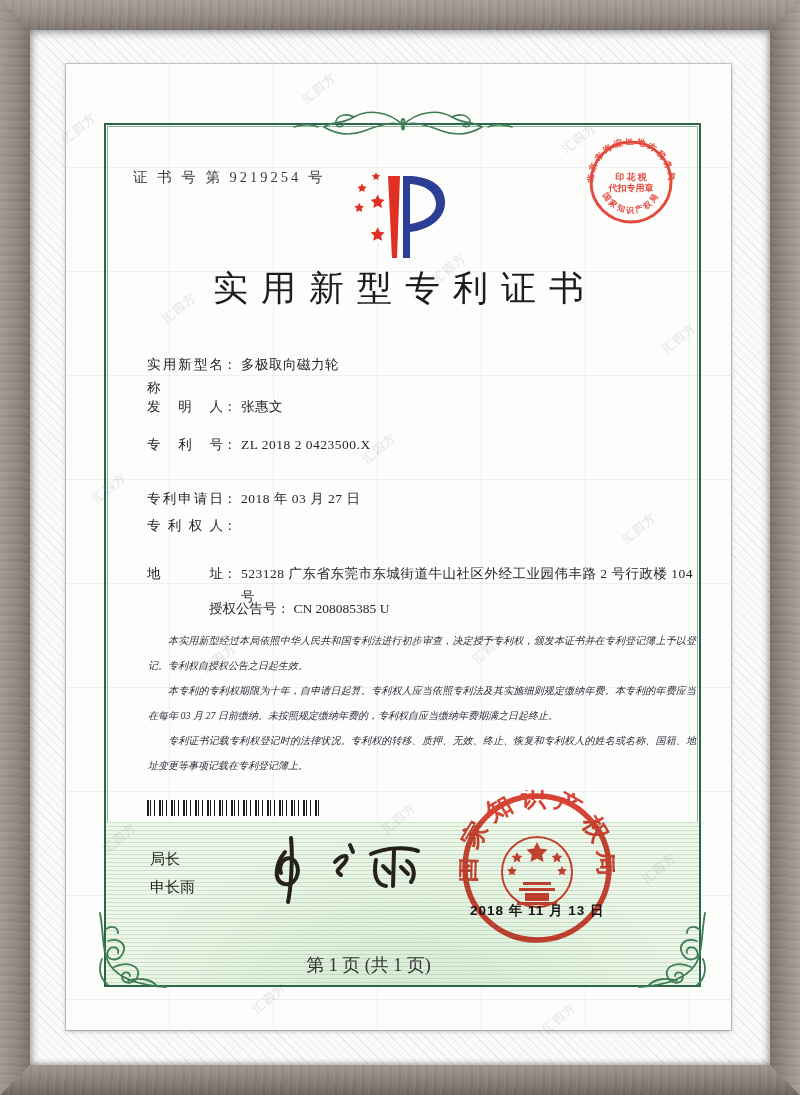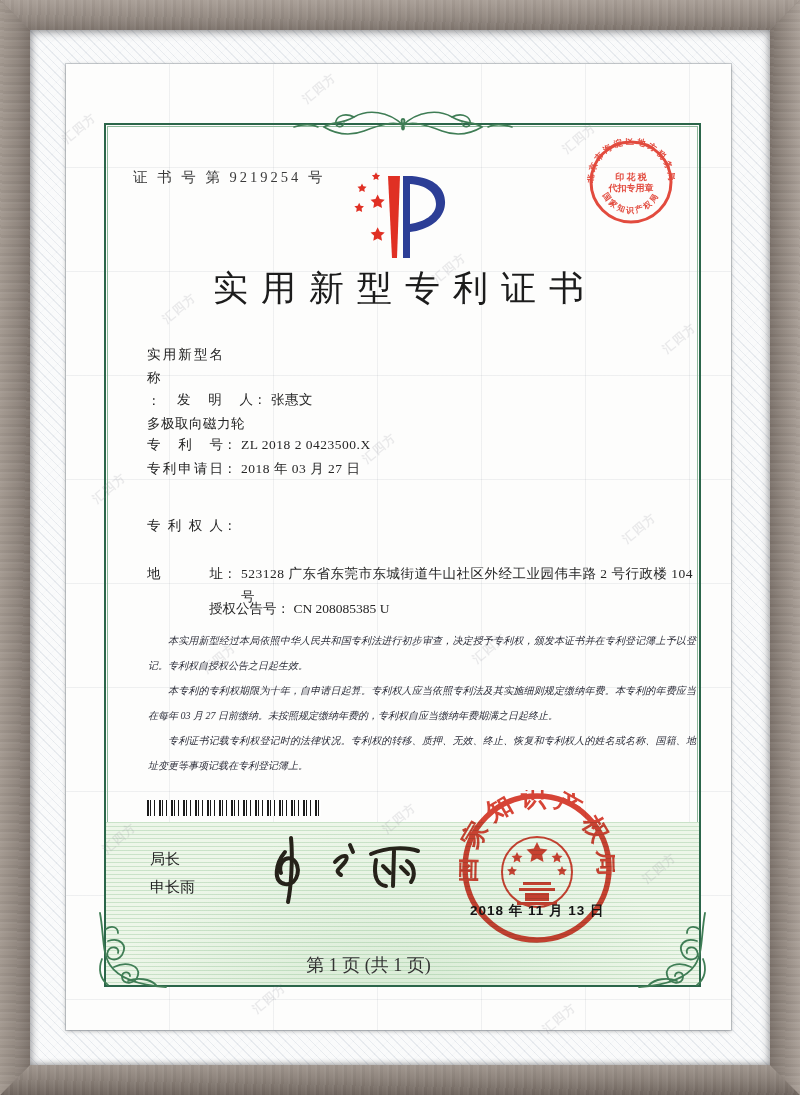--- a/index.html
+++ b/index.html
@@ -62,21 +62,21 @@
 
   .logo{position:absolute;left:282px;top:104px;width:104px;height:96px;}
 
   .title{position:absolute;left:0;right:0;top:201px;text-align:center;
     font-size:35px;letter-spacing:13px;color:#1c1c1c;font-weight:500;text-indent:13px;font-family:Liberation Serif, serif;}
 
   .frow{position:absolute;left:81px;display:flex;font-size:13.5px;color:#262626;line-height:23px;}
   .flabel{display:inline-block;width:76px;text-align:justify;text-align-last:justify;}
   .fcolon{display:inline-block;width:18px;}
   .fvalue{display:inline-block;max-width:455px;letter-spacing:.5px;}
-  .r1{top:279px;flex-direction:column;} .r2{top:324px;margin-left:30px;} .r3{top:369px;} .r4{top:393px;align-items:center;} .r5{top:450px;} .r6{top:492px;margin-top:6px;}
+  .r1{top:289px;} .r2{top:331px;} .r3{top:369px;} .r4{top:423px;align-items:center;} .r5{top:450px;} .r6{top:492px;margin-top:6px;}
   .grantrow{position:absolute;left:81px;top:536px;width:560px;display:flex;font-size:13.5px;color:#262626;}
   .grant-right{margin-left:62px;}
 
   .bodytext{position:absolute;left:82px;top:564px;width:548px;font-size:10px;line-height:25px;
     color:#2c2e3a;text-align:justify;font-style:italic;}
   .bodytext p{margin:0;text-indent:2em;}
 
   .barcode{position:absolute;left:81px;top:736px;width:174px;height:16px;
     background:repeating-linear-gradient(90deg,#1b1b1b 0 2px,#fff 2px 3px,#1b1b1b 3px 4px,#fff 4px 7px,#1b1b1b 7px 8px,#fff 8px 12px);}
 

